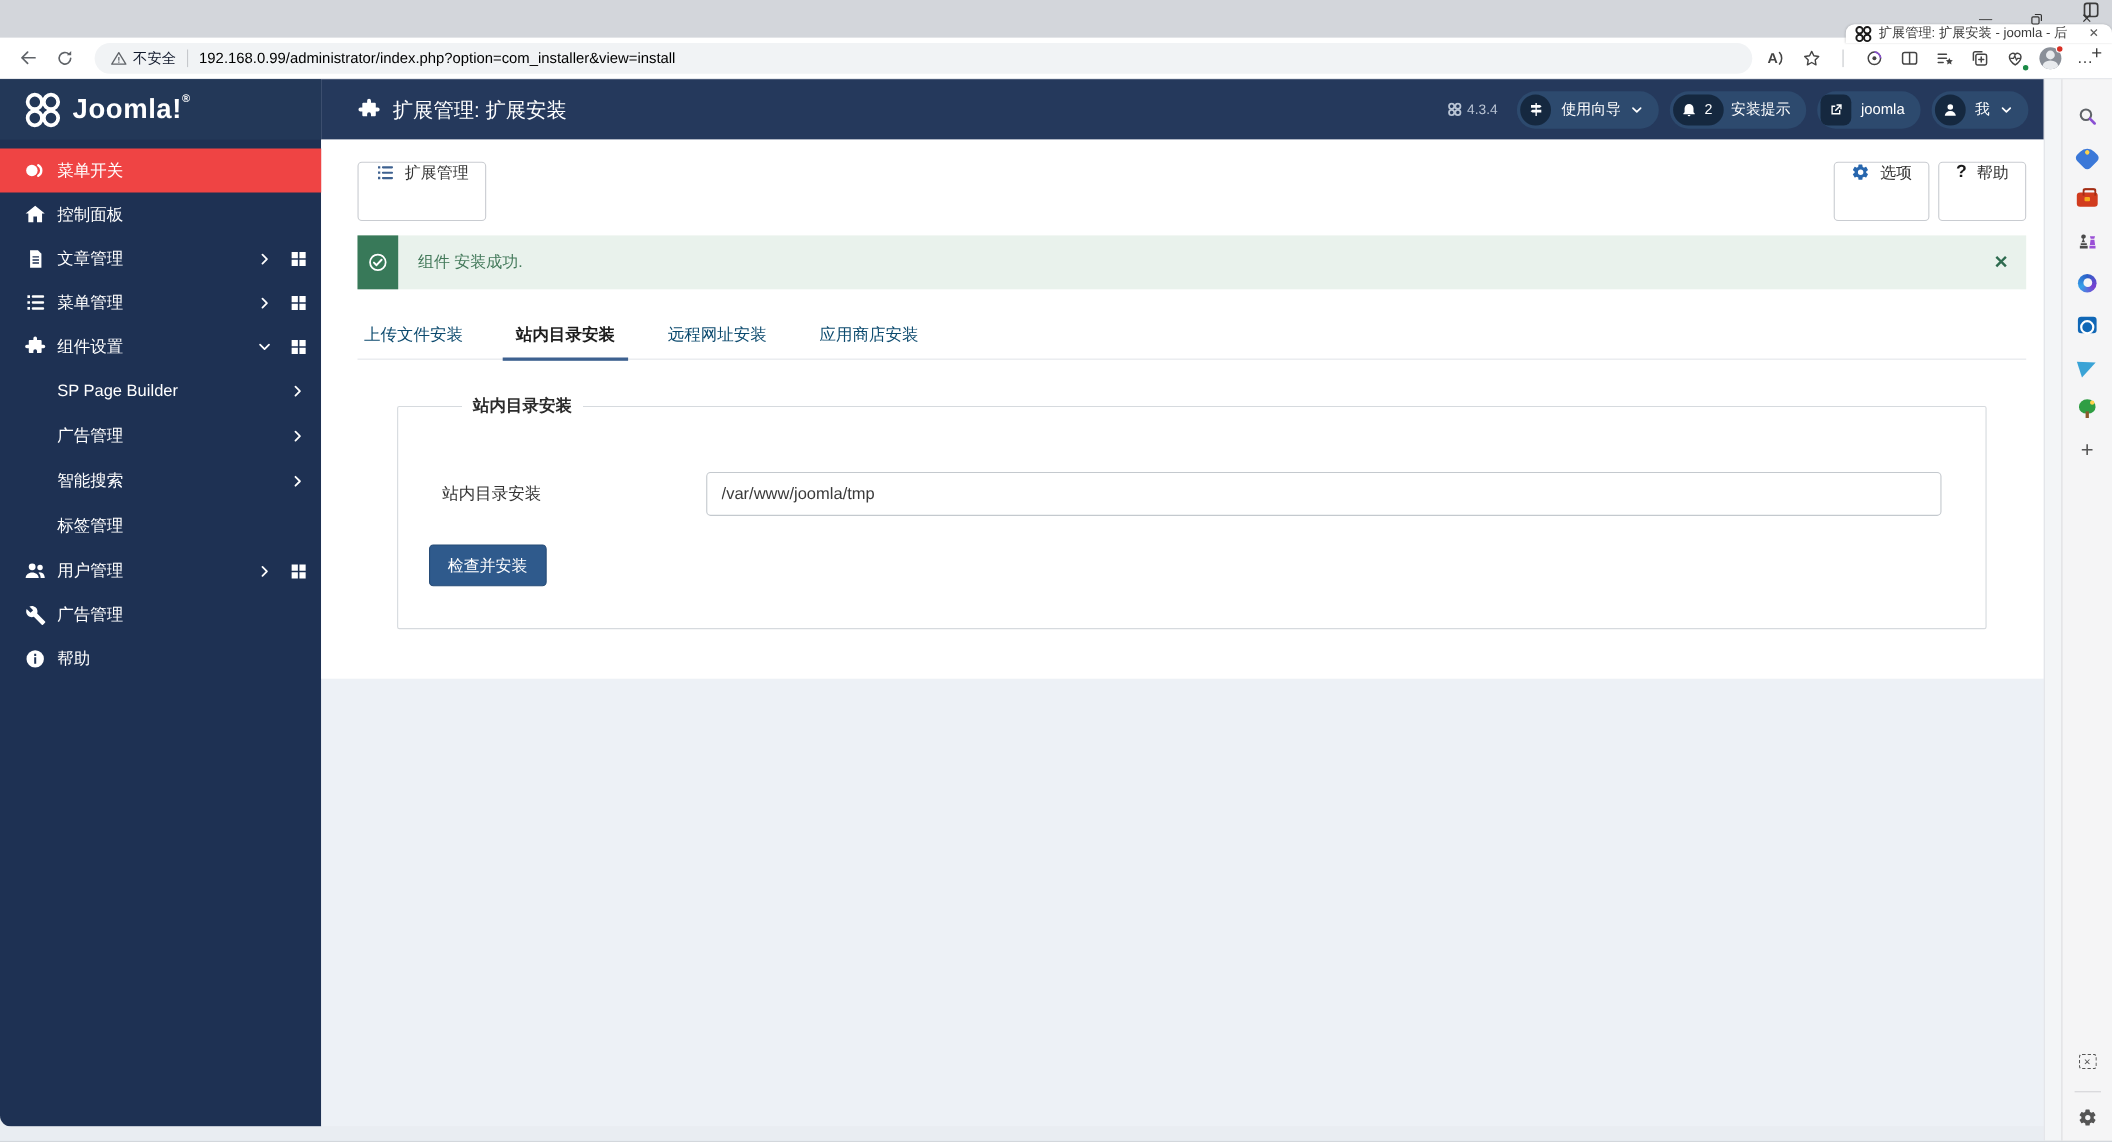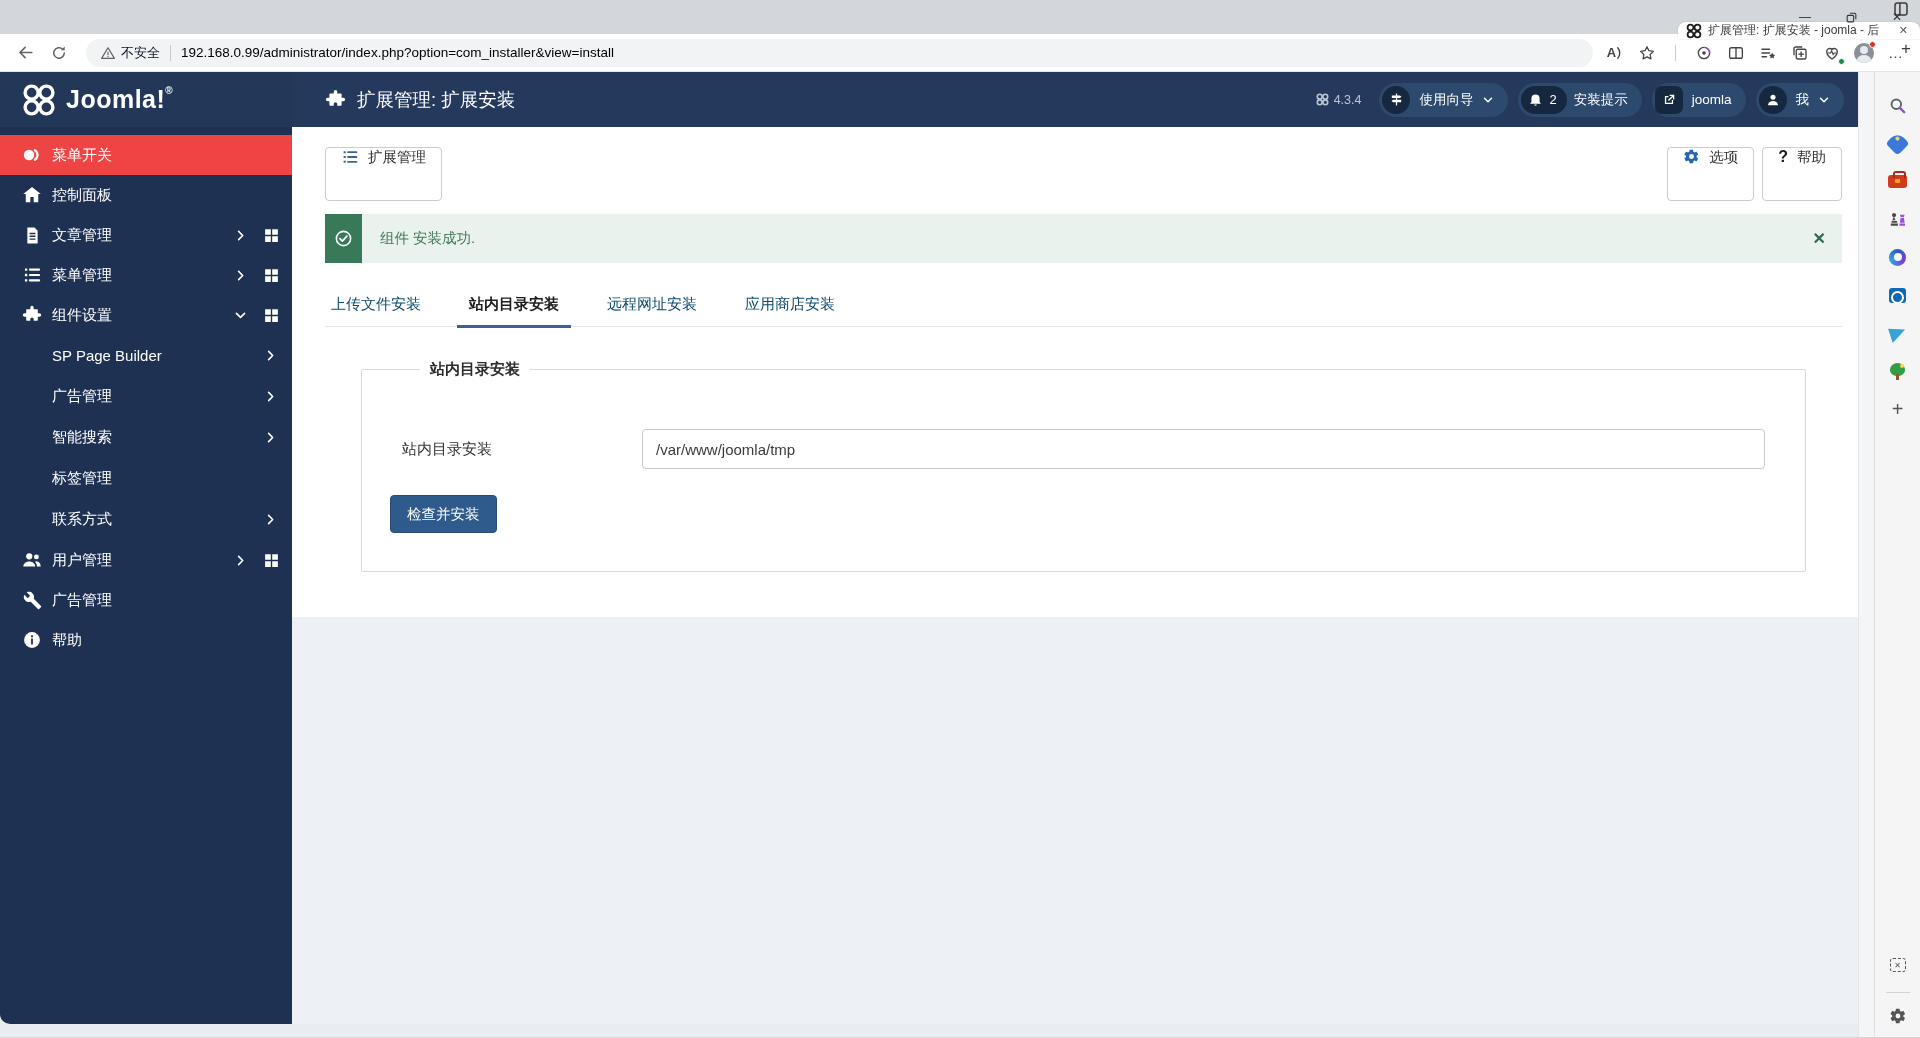--- a/index.html
+++ b/index.html
@@ -344,28 +344,20 @@
             <span class="nlabel">智能搜索</span>
             <span class="nchev sub-chev">
                 <svg class="ic" width="13" height="13" viewBox="0 0 24 24">
                   <path d="M8.5 4.5 16 12l-7.5 7.5" fill="none" stroke="#fff" stroke-width="3" stroke-linecap="round" stroke-linejoin="round"></path>
                 </svg>
               </span>
           </div>
           <div class="nav-item sub">
             <span class="nlabel">标签管理</span>
           </div>
-          <div class="nav-item sub">
-            <span class="nlabel">联系方式</span>
-            <span class="nchev sub-chev">
-                <svg class="ic" width="13" height="13" viewBox="0 0 24 24">
-                  <path d="M8.5 4.5 16 12l-7.5 7.5" fill="none" stroke="#fff" stroke-width="3" stroke-linecap="round" stroke-linejoin="round"></path>
-                </svg>
-              </span>
-          </div>
 
           <div class="nav-item">
             <span class="nicon">
                 <svg class="ic" width="22" height="22" viewBox="0 0 24 24">
                   <circle cx="9" cy="8" r="3.4" fill="#fff"></circle>
                   <path d="M2.5 19c0-3.1 2.9-5.5 6.5-5.5s6.5 2.4 6.5 5.5z" fill="#fff"></path>
                   <circle cx="16.8" cy="8.6" r="2.7" fill="#fff"></circle>
                   <path d="M16.6 13.4c2.8.1 4.9 2.3 4.9 5.6h-4.1c0-2.1-.8-3.9-2.2-5.1.4-.3.9-.5 1.4-.5z" fill="#fff"></path>
                 </svg>
               </span>

